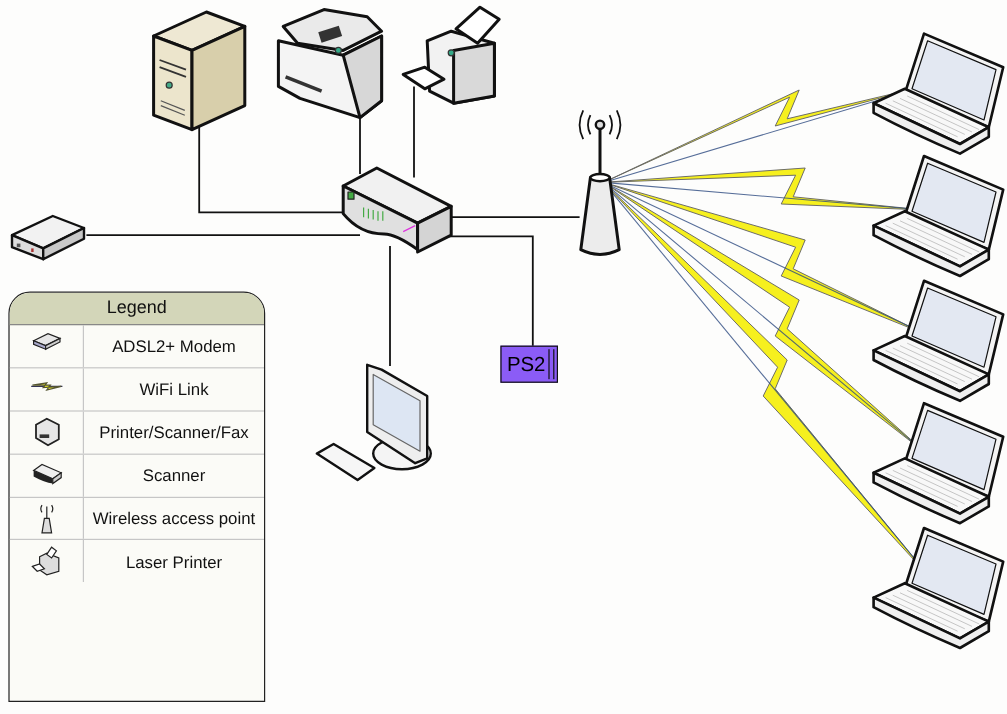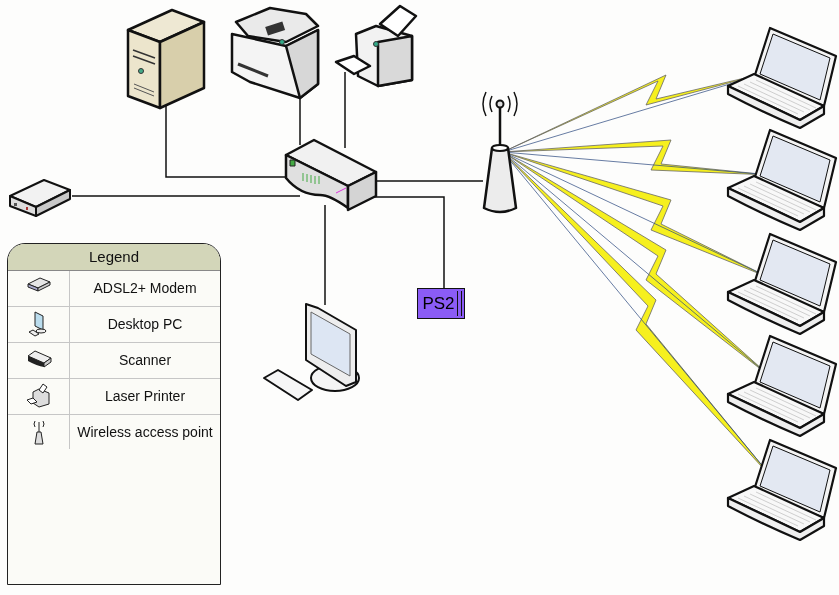--- a/index.html
+++ b/index.html
@@ -215,51 +215,59 @@
             <polygon points="3,10 15,4 25,8 13,14" fill="#e6e6e6" stroke="#222"></polygon>
             <polygon points="3,10 13,14 13,17 3,13" fill="#aac" stroke="#222"></polygon>
             <polygon points="13,14 25,8 25,11 13,17" fill="#ccc" stroke="#222"></polygon>
           </svg>
         </div>
         <div class="legend-label">ADSL2+ Modem</div>
       </div>
       <div class="legend-row">
         <div class="legend-icon">
           <svg width="28" height="28" viewBox="0 0 28 28">
-            <polygon points="10,2 18,6 18,20 10,16" fill="#bde" stroke="#222"></polygon>
-            <ellipse cx="16" cy="21" rx="5" ry="2" fill="#eee" stroke="#222"></ellipse>
-            <polygon points="4,22 8,20 14,24 10,26" fill="#eee" stroke="#222"></polygon>
-          </svg>
-        </div>
-        <div class="legend-label">Desktop PC</div>
+            <line x1="1" y1="12" x2="27" y2="12" stroke="#335" stroke-width="1"></line>
+            <polygon points="2,11 14,9 11,13 26,12 14,15 17,11" fill="#ee2" stroke="#553"></polygon>
+          </svg>
+        </div>
+        <div class="legend-label">WiFi Link</div>
+      </div>
+      <div class="legend-row">
+        <div class="legend-icon">
+          <svg width="28" height="28" viewBox="0 0 28 28">
+            <polygon points="5,8 14,3 24,8 24,20 15,25 5,19" fill="#e6e6e6" stroke="#222" stroke-width="1.5"></polygon>
+            <rect x="8" y="16" width="8" height="3" fill="#333"></rect>
+          </svg>
+        </div>
+        <div class="legend-label">Printer/Scanner/Fax</div>
       </div>
       <div class="legend-row">
         <div class="legend-icon">
           <svg width="28" height="28" viewBox="0 0 28 28">
             <polygon points="3,10 10,5 26,12 19,17" fill="#eee" stroke="#222"></polygon>
             <path d="M3,10 L3,15 Q12,20 19,21 L19,17 Z" fill="#222"></path>
             <polygon points="19,17 26,12 26,16 19,21" fill="#ccc" stroke="#222"></polygon>
           </svg>
         </div>
         <div class="legend-label">Scanner</div>
       </div>
       <div class="legend-row">
         <div class="legend-icon">
           <svg width="28" height="28" viewBox="0 0 28 28">
+            <line x1="14" y1="4" x2="14" y2="14" stroke="#222"></line>
+            <path d="M10,3 Q8,6 10,9 M18,3 Q20,6 18,9" fill="none" stroke="#222"></path>
+            <path d="M12,14 L16,14 L18,26 L10,26 Z" fill="#ddd" stroke="#222"></path>
+          </svg>
+        </div>
+        <div class="legend-label">Wireless access point</div>
+      </div>
+      <div class="legend-row">
+        <div class="legend-icon">
+          <svg width="28" height="28" viewBox="0 0 28 28">
             <polygon points="8,10 14,7 24,11 24,22 14,25 8,21" fill="#ddd" stroke="#222"></polygon>
             <polygon points="14,8 18,2 22,5 18,11" fill="#fff" stroke="#222"></polygon>
             <polygon points="2,18 8,16 12,20 6,22" fill="#fff" stroke="#222"></polygon>
           </svg>
         </div>
         <div class="legend-label">Laser Printer</div>
       </div>
-      <div class="legend-row">
-        <div class="legend-icon">
-          <svg width="28" height="28" viewBox="0 0 28 28">
-            <line x1="14" y1="4" x2="14" y2="14" stroke="#222"></line>
-            <path d="M10,3 Q8,6 10,9 M18,3 Q20,6 18,9" fill="none" stroke="#222"></path>
-            <path d="M12,14 L16,14 L18,26 L10,26 Z" fill="#ddd" stroke="#222"></path>
-          </svg>
-        </div>
-        <div class="legend-label">Wireless access point</div>
-      </div>
     </div>
 </div>
 
 </body></html>

